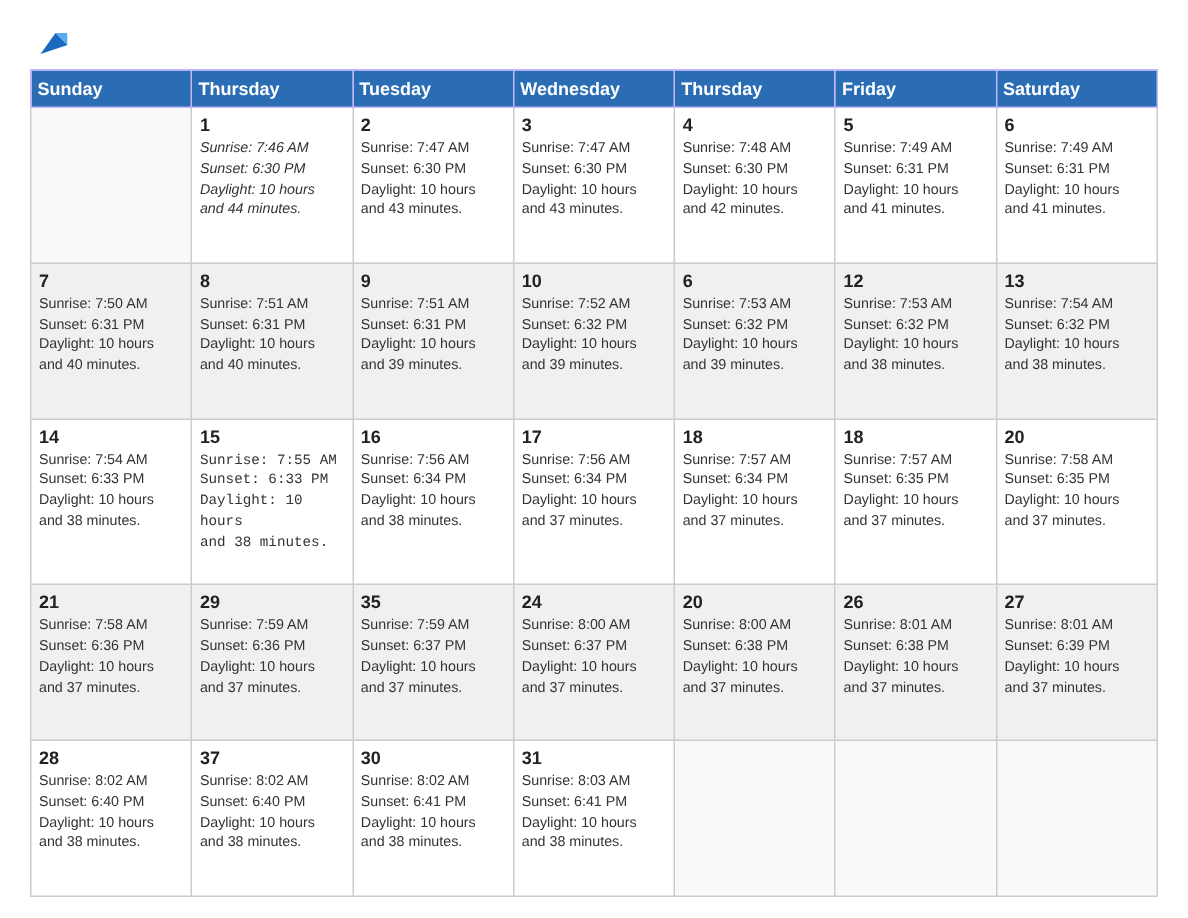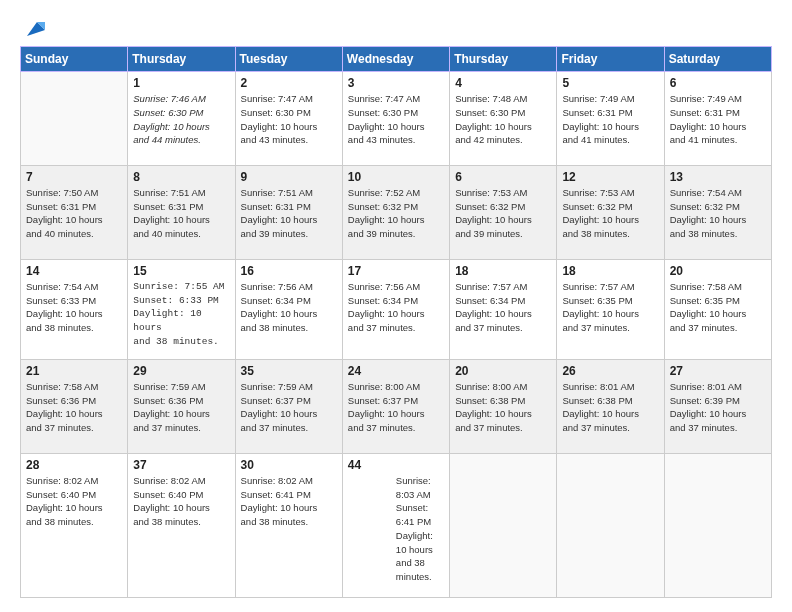--- a/index.html
+++ b/index.html
@@ -332,22 +332,22 @@
 and 38 minutes.</div>
           </td>
           <td>
             <span class="day-num">30</span>
             <div class="day-info" style="white-space: pre-line;">Sunrise: 8:02 AM
 Sunset: 6:41 PM
 Daylight: 10 hours
 and 38 minutes.</div>
           </td>
           <td>
-            <span class="day-num">44</span>
-            <div class="day-info" style="white-space: pre-line; margin-left: 48px;">Sunrise: 8:03 AM
+            <span class="day-num">31</span>
+            <div class="day-info" style="white-space: pre-line;">Sunrise: 8:03 AM
 Sunset: 6:41 PM
 Daylight: 10 hours
 and 38 minutes.</div>
           </td>
           <td class="empty"></td>
           <td class="empty"></td>
           <td class="empty"></td>
         </tr>
       </tbody>
   </table>

